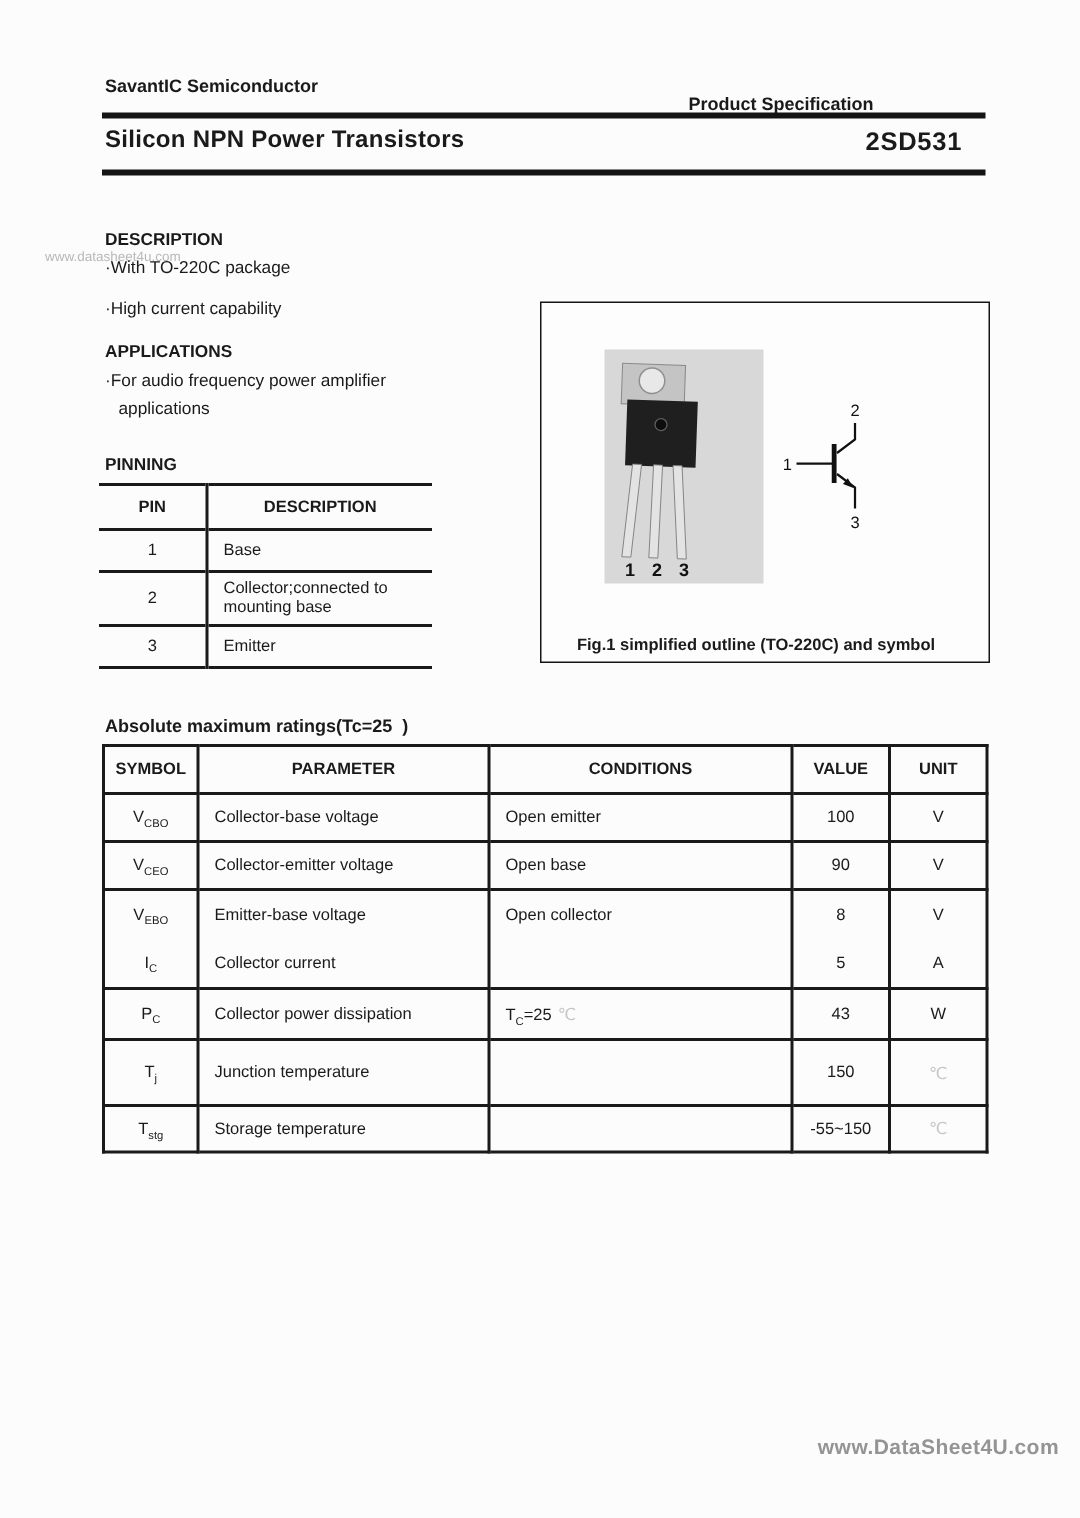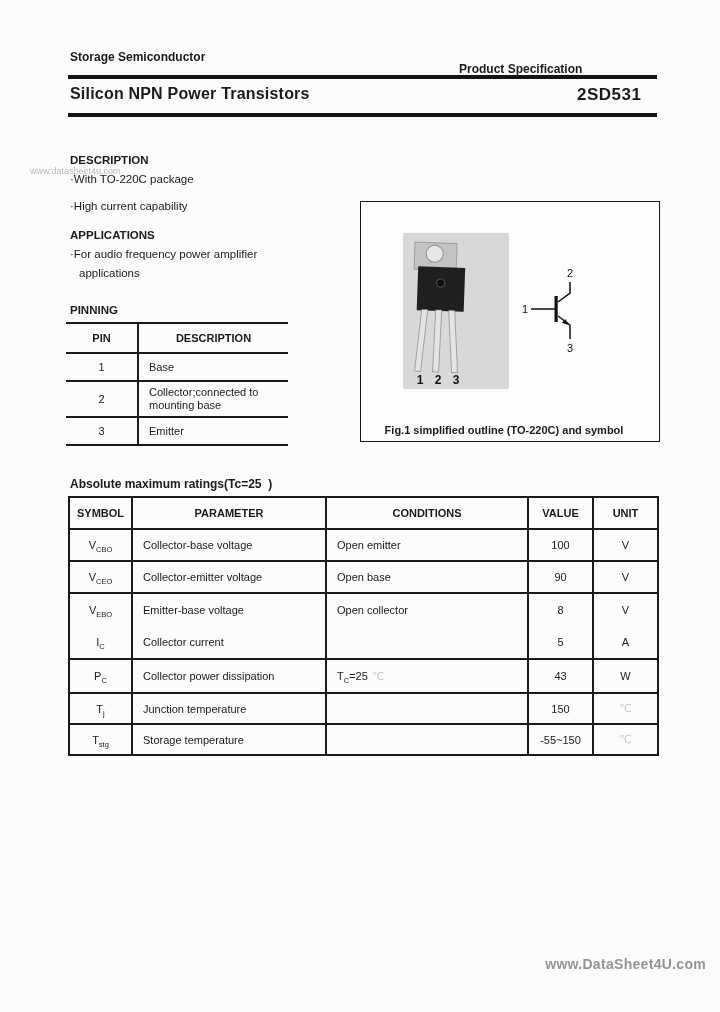--- a/index.html
+++ b/index.html
@@ -50,21 +50,21 @@
   .faint{color:#c6c6c6;}
   .rt td.nopad{padding:0;}
   .half{height:32px;display:flex;align-items:center;justify-content:center;}
   .half.l{justify-content:flex-start;padding-left:10px;}
 </style>
 </head>
 <body>
 
 <div class="page">
 
-  <div class="abs company">Storage Semiconductor</div>
+  <div class="abs company">SavantIC Semiconductor</div>
   <div class="abs spec">Product Specification</div>
   <div class="abs rule rule1"></div>
   <div class="abs doc-title">Silicon NPN Power Transistors</div>
   <div class="abs part-no">2SD531</div>
   <div class="abs rule rule2"></div>
 
   <div class="abs watermark-top">www.datasheet4u.com</div>
 
   <div class="abs sec-head" style="left:70px;top:154px;">DESCRIPTION</div>
   <div class="abs body-line" style="left:70px;top:173px;">·With TO-220C package</div>
@@ -193,21 +193,21 @@
     </tr>
 
     <tr style="height:34px;margin-top:16px;">
       <td><span>P</span><sub>C</sub></td>
       <td class="l">Collector power dissipation</td>
       <td class="l"><span>T</span><sub>C</sub><span>=25</span><span class="faint" style="margin-left:4px;">℃</span></td>
       <td>43</td>
       <td>W</td>
     </tr>
 
-    <tr style="height:31px;">
+    <tr style="height:44px;">
       <td><span>T</span><sub>j</sub></td>
       <td class="l">Junction temperature</td>
       <td class="l"></td>
       <td>150</td>
       <td class="faint">℃</td>
     </tr>
 
     <tr style="height:31px;">
       <td><span>T</span><sub>stg</sub></td>
       <td class="l">Storage temperature</td>

